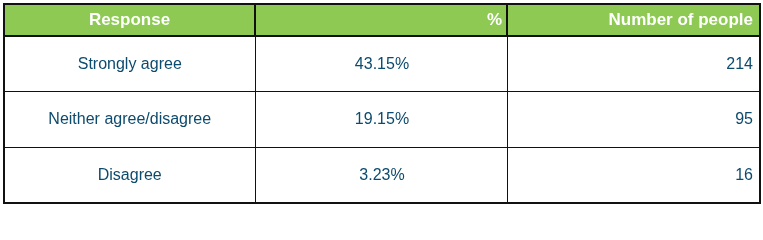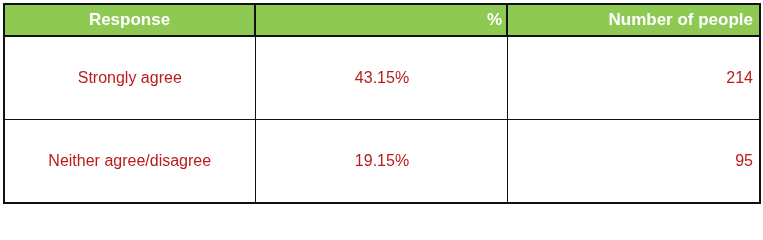--- a/index.html
+++ b/index.html
@@ -45,21 +45,21 @@
     white-space: nowrap;
     overflow: hidden;
   }
   thead th:last-child { border-right: none; }
   thead th.th-response { text-align: center; }
   thead th.th-pct      { text-align: right; padding-right: 4px; }
   thead th.th-count    { text-align: right; padding-right: 6px; }
 
   tbody td {
     background: #ffffff;
-    color: #b91c1c;
+    color: #0c4a6e;
     font-size: 16px;
     font-weight: normal;
     height: 34px;
     padding: 1px 6px;
     border-right: 1.5px solid #111111;
     border-bottom: 1.5px solid #111111;
     white-space: nowrap;
     overflow: hidden;
   }
   tbody td:last-child { border-right: none; }
@@ -89,15 +89,20 @@
       <tr>
         <td class="cell-response">Strongly agree</td>
         <td class="cell-pct">43.15%</td>
         <td class="cell-count">214</td>
       </tr>
       <tr>
         <td class="cell-response">Neither agree/disagree</td>
         <td class="cell-pct">19.15%</td>
         <td class="cell-count">95</td>
       </tr>
+      <tr>
+        <td class="cell-response">Disagree</td>
+        <td class="cell-pct">3.23%</td>
+        <td class="cell-count">16</td>
+      </tr>
     </tbody>
   </table>
 </div>
 
 </body></html>

